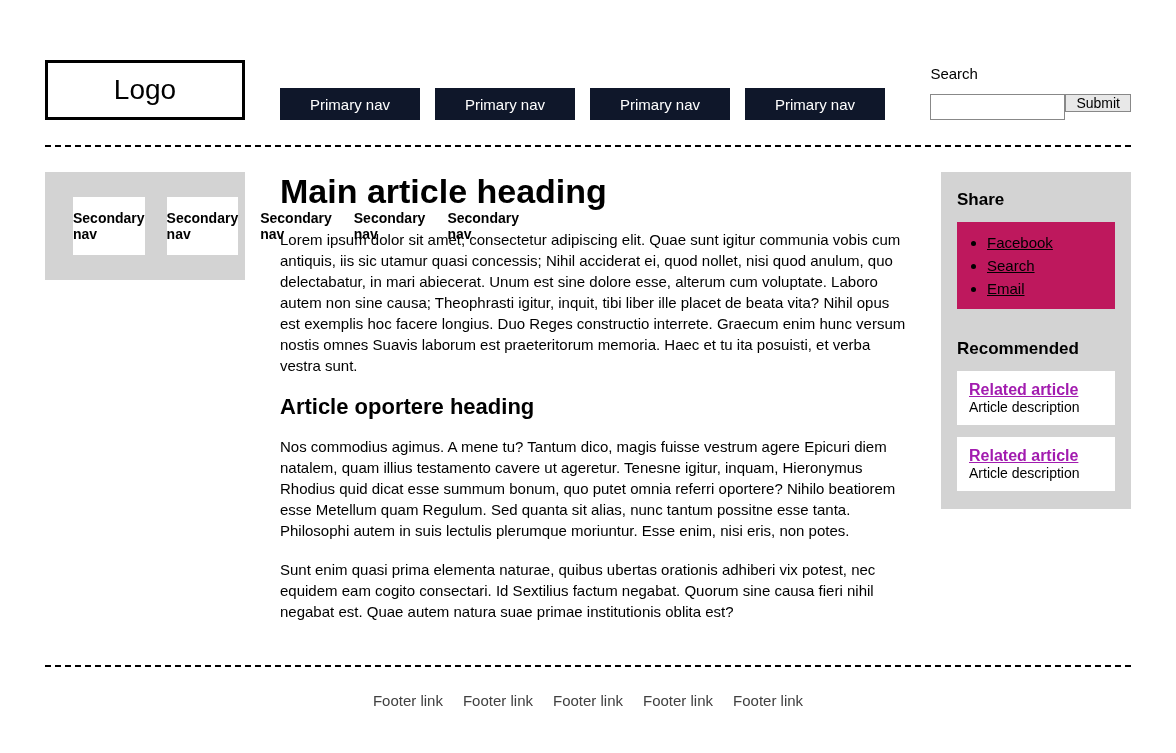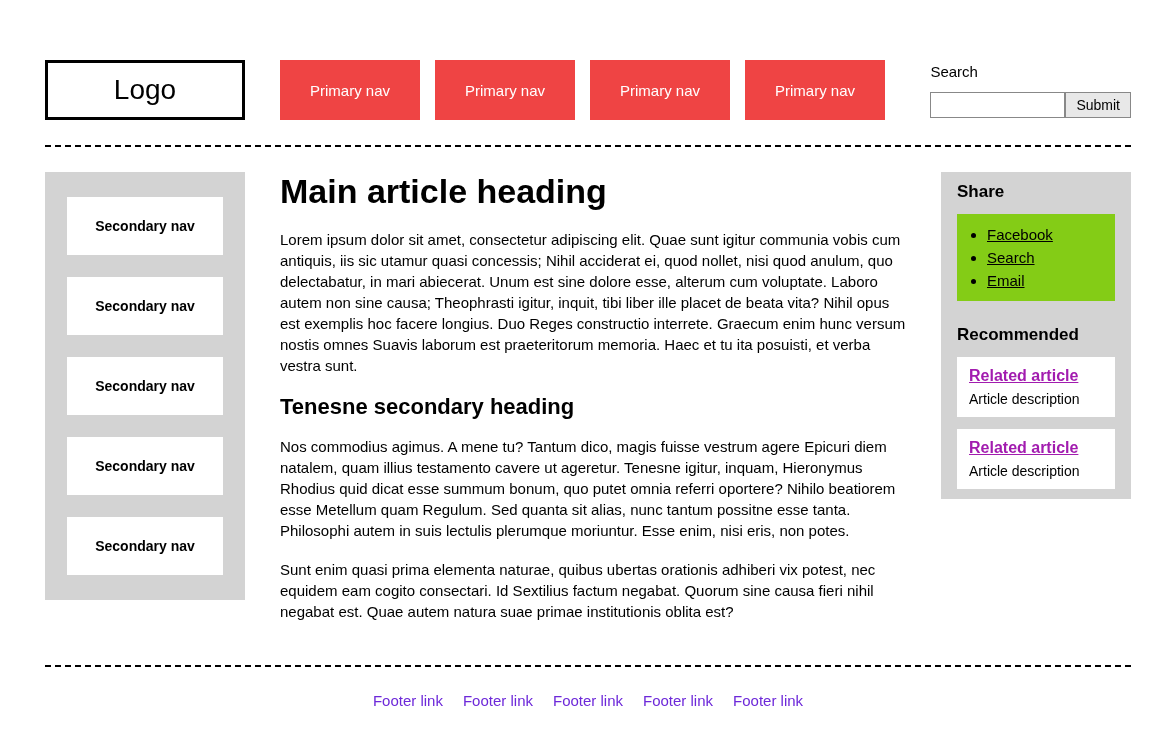--- a/index.html
+++ b/index.html
@@ -8,45 +8,45 @@
       padding: 0;
     }
     body {
       font-family: Arial, Helvetica, sans-serif;
       background: #fff;
       width: 1176px;
       padding: 60px 45px 40px;
     }
     .header-row {
       display: flex;
-      align-items: center;
+      align-items: flex-end;
       gap: 35px;
       margin-bottom: 25px;
     }
     .logo {
       width: 200px;
       height: 60px;
       border: 3px solid #000;
       display: flex;
       align-items: center;
       justify-content: center;
       font-size: 28px;
       font-weight: 400;
     }
     .primary-nav-wrap {
       display: flex;
       gap: 15px;
       flex: 1;
     }
     .primary-nav-btn {
-      background: #ef4444;
+      background: #0f172a;
       color: #fff;
       border: none;
       width: 140px;
-      height: 60px;
+      height: 32px;
       font-size: 15px;
       cursor: pointer;
     }
     .search-wrap {
       display: flex;
       flex-direction: column;
       gap: 12px;
     }
     .search-label {
       font-size: 15px;
@@ -55,44 +55,44 @@
       display: flex;
     }
     .search-input {
       width: 135px;
       height: 26px;
       border: 1px solid #888;
       padding: 2px 4px;
       font-size: 14px;
     }
     .submit-btn {
-      height: 26px;
+      height: 18px;
       padding: 0 10px;
       border: 1px solid #888;
       background: #e8e8e8;
       font-size: 14px;
       cursor: pointer;
     }
     .divider {
       border: none;
       border-top: 2px dashed #000;
       margin: 0;
     }
     .main-row {
       display: flex;
       gap: 35px;
       padding: 25px 0;
       align-items: flex-start;
     }
     .sidebar-left {
       width: 200px;
       background: #d3d3d3;
-      padding: 25px 22px;
-      display: flex;
-      flex-direction: column;
+      padding: 25px 28px;
+      display: flex;
+      flex-direction: row;
       gap: 22px;
     }
     .secondary-nav-item {
       background: #fff;
       height: 58px;
       display: flex;
       align-items: center;
       justify-content: center;
       font-size: 14px;
       font-weight: bold;
@@ -113,33 +113,33 @@
     }
     .article h2 {
       font-size: 22px;
       font-weight: bold;
       margin-bottom: 16px;
       margin-top: 4px;
     }
     .sidebar-right {
       width: 190px;
       background: #d3d3d3;
-      padding: 10px 16px;
+      padding: 18px 16px;
       display: flex;
       flex-direction: column;
     }
     .sidebar-right h3 {
       font-size: 17px;
       font-weight: bold;
       margin-bottom: 12px;
     }
     .share-box {
-      background: #84cc16;
+      background: #be185d;
       padding: 12px 10px 12px 30px;
-      margin-bottom: 24px;
+      margin-bottom: 30px;
     }
     .share-box ul {
       list-style: disc;
     }
     .share-box li {
       margin-bottom: 6px;
       font-size: 15px;
     }
     .share-box li:last-child {
       margin-bottom: 0;
@@ -159,30 +159,29 @@
     }
     .recommended-item a {
       color: #a21caf;
       font-weight: bold;
       text-decoration: underline;
       font-size: 16px;
       cursor: pointer;
     }
     .recommended-item p {
       font-size: 14px;
-      margin-top: 6px;
     }
     .footer-links {
       display: flex;
       justify-content: center;
       gap: 20px;
       padding-top: 25px;
     }
     .footer-links a {
-      color: #6d28d9;
+      color: #404040;
       text-decoration: none;
       font-size: 15px;
       cursor: pointer;
     }
   </style>
 </head>
 <body>
 
 <div class="header-row">
   <div class="logo">Logo</div>
@@ -209,21 +208,21 @@
     <div class="secondary-nav-item">Secondary nav</div>
     <div class="secondary-nav-item">Secondary nav</div>
     <div class="secondary-nav-item">Secondary nav</div>
     <div class="secondary-nav-item">Secondary nav</div>
     <div class="secondary-nav-item">Secondary nav</div>
   </div>
 
   <div class="article">
     <h1>Main article heading</h1>
     <p>Lorem ipsum dolor sit amet, consectetur adipiscing elit. Quae sunt igitur communia vobis cum antiquis, iis sic utamur quasi concessis; Nihil acciderat ei, quod nollet, nisi quod anulum, quo delectabatur, in mari abiecerat. Unum est sine dolore esse, alterum cum voluptate. Laboro autem non sine causa; Theophrasti igitur, inquit, tibi liber ille placet de beata vita? Nihil opus est exemplis hoc facere longius. Duo Reges constructio interrete. Graecum enim hunc versum nostis omnes Suavis laborum est praeteritorum memoria. Haec et tu ita posuisti, et verba vestra sunt.</p>
-    <h2>Tenesne secondary heading</h2>
+    <h2>Article oportere heading</h2>
     <p>Nos commodius agimus. A mene tu? Tantum dico, magis fuisse vestrum agere Epicuri diem natalem, quam illius testamento cavere ut ageretur. Tenesne igitur, inquam, Hieronymus Rhodius quid dicat esse summum bonum, quo putet omnia referri oportere? Nihilo beatiorem esse Metellum quam Regulum. Sed quanta sit alias, nunc tantum possitne esse tanta. Philosophi autem in suis lectulis plerumque moriuntur. Esse enim, nisi eris, non potes.</p>
     <p>Sunt enim quasi prima elementa naturae, quibus ubertas orationis adhiberi vix potest, nec equidem eam cogito consectari. Id Sextilius factum negabat. Quorum sine causa fieri nihil negabat est. Quae autem natura suae primae institutionis oblita est?</p>
   </div>
 
   <div class="sidebar-right">
     <h3>Share</h3>
     <div class="share-box">
       <ul>
         <li><a>Facebook</a></li>
         <li><a>Search</a></li>

